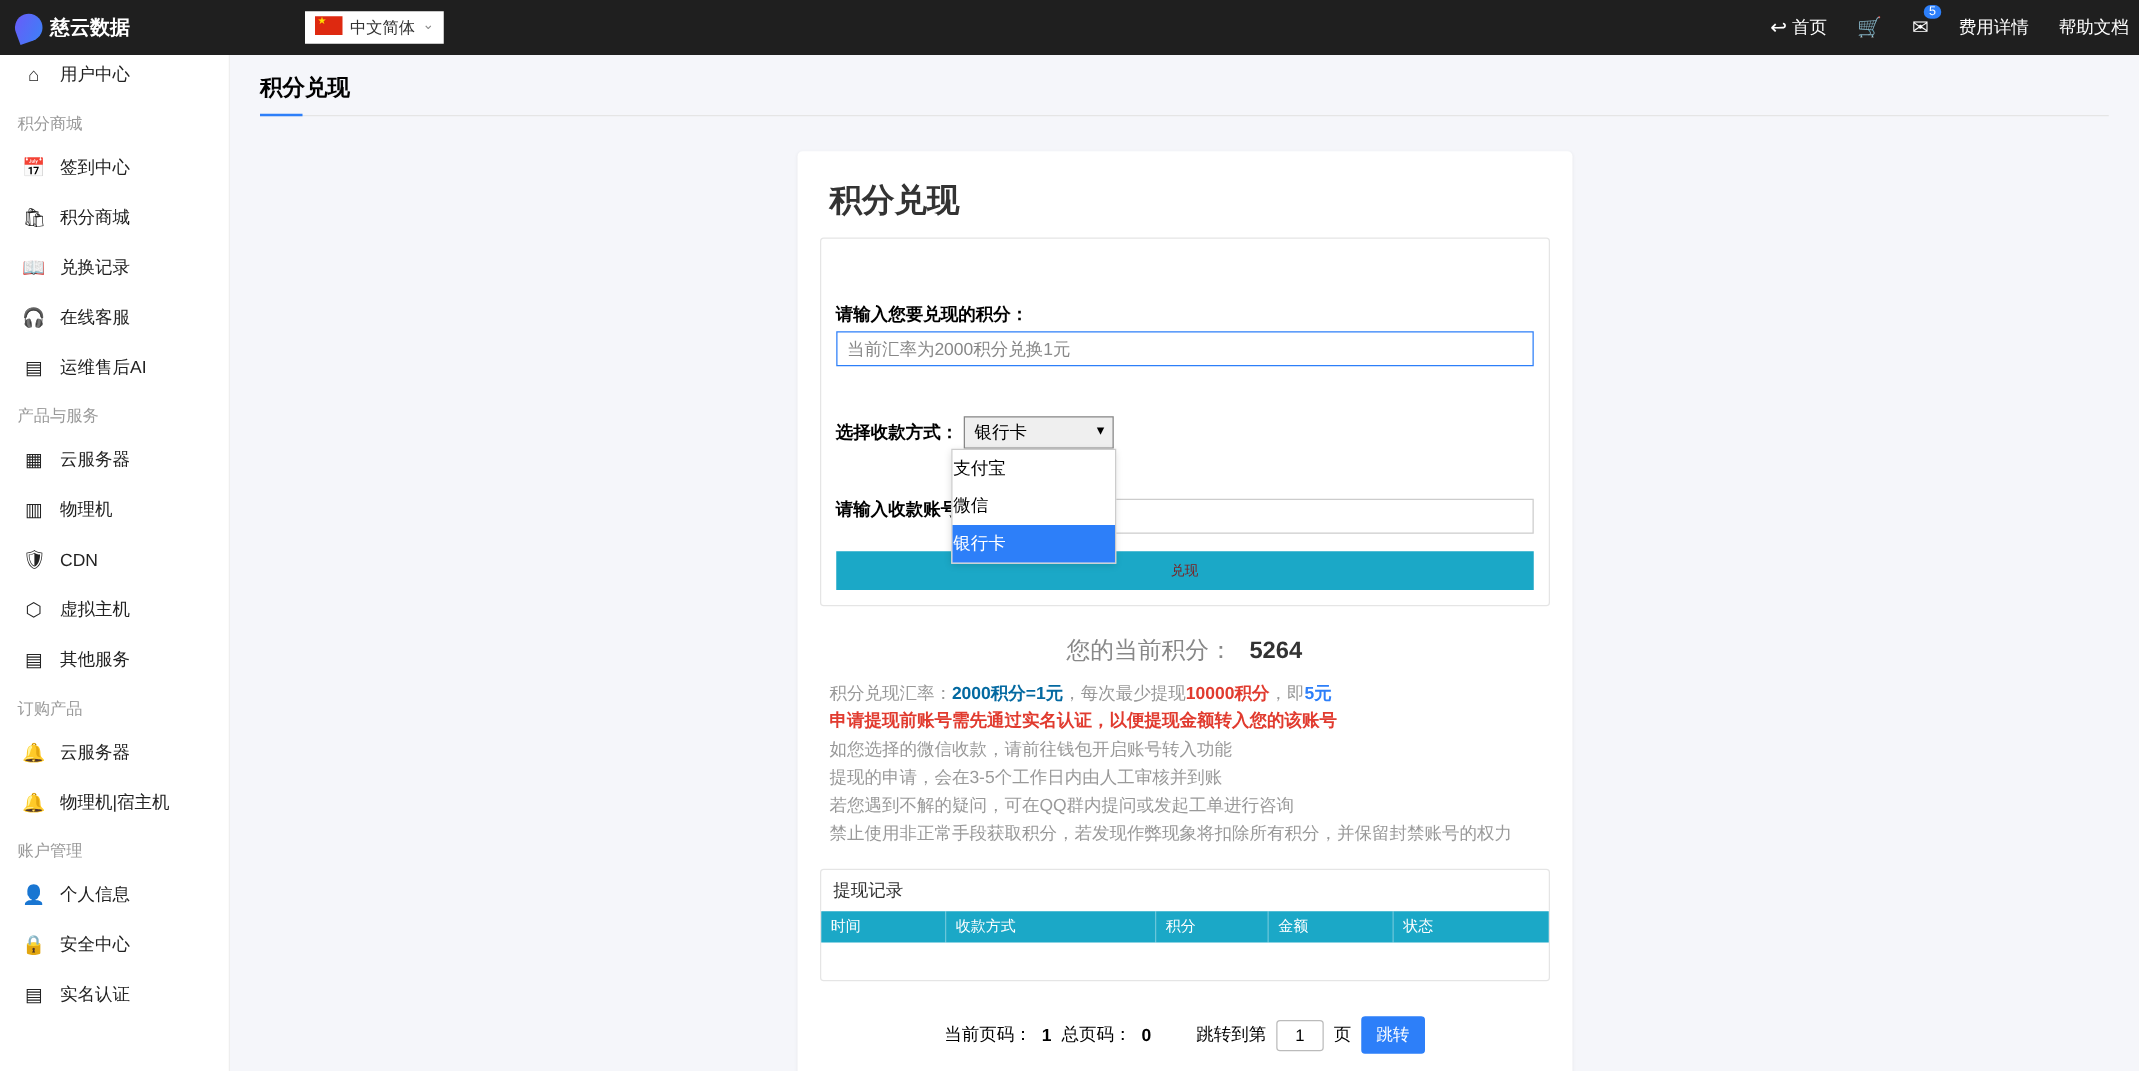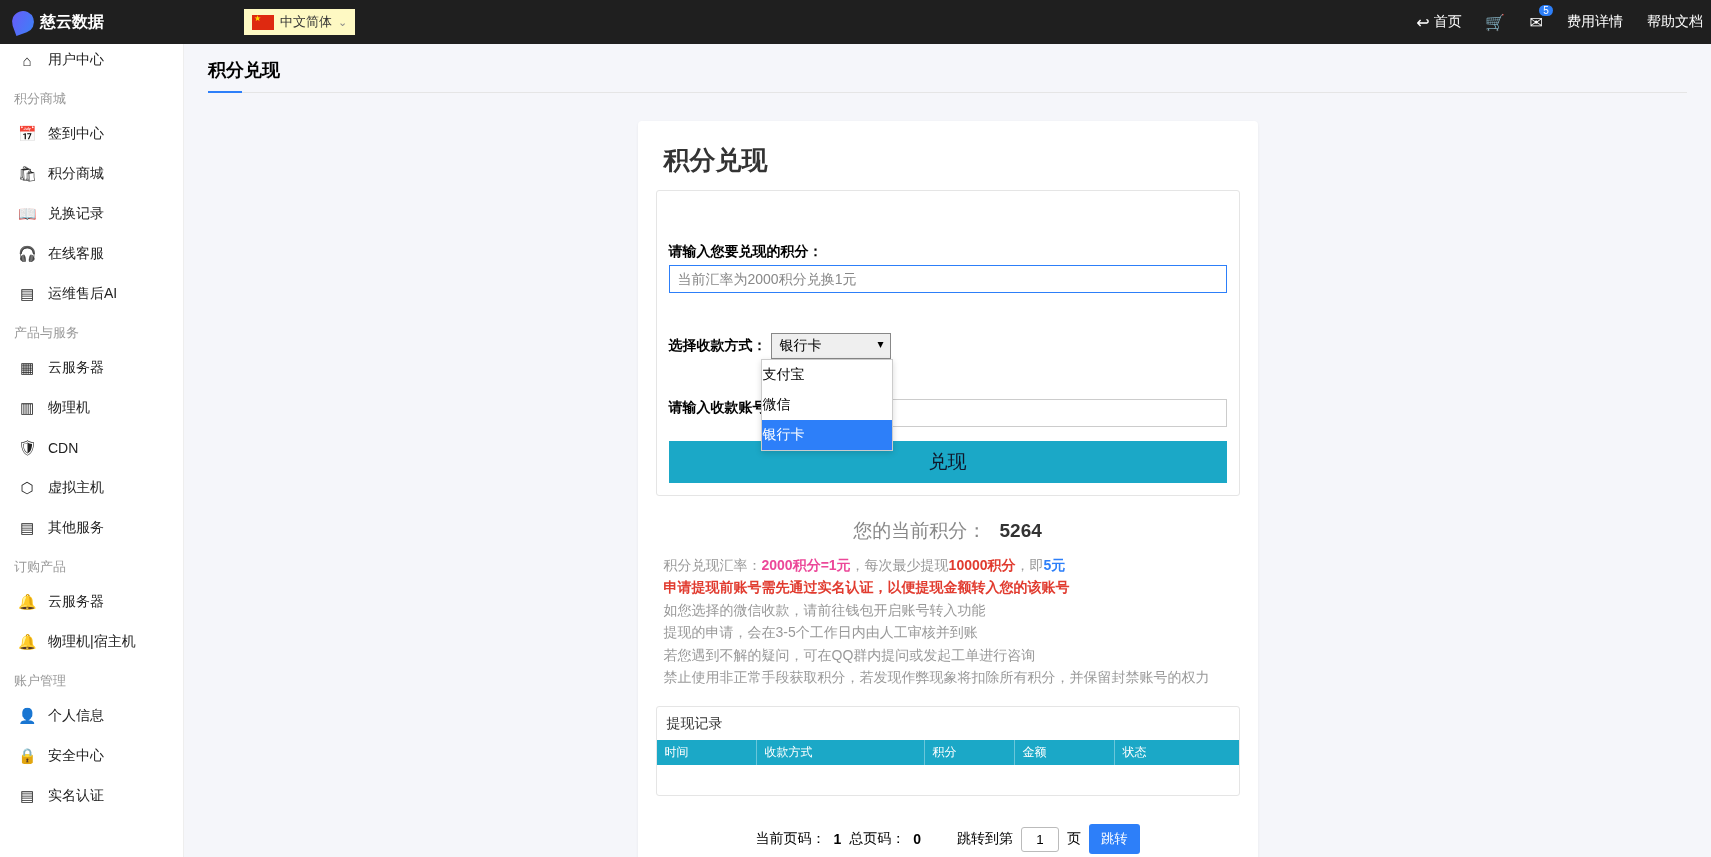--- a/index.html
+++ b/index.html
@@ -19,24 +19,24 @@
 }
 .logo { display: flex; align-items: center; gap: 6px; font-size: 16px; font-weight: bold; }
 .logo-icon {
   width: 22px; height: 22px;
   background: linear-gradient(135deg, #6a5af9, #3b82f6);
   border-radius: 50% 50% 50% 0;
   transform: rotate(-20deg);
 }
 .lang-select {
   margin-left: 140px;
-  background: #fef9c3;
+  background: #ffffff;
   padding: 4px 8px;
   display: flex;
-  align-items: center;
+  align-items: flex-start;
   gap: 6px;
   font-size: 13px;
   color: #333;
 }
 .flag-cn {
   width: 22px; height: 15px;
   background: #de2910;
   position: relative;
 }
 .flag-cn::before {
@@ -143,38 +143,38 @@
   background: #fff;
   border: 1px solid #ccc;
   box-shadow: 0 2px 6px rgba(0,0,0,0.15);
   z-index: 50;
 }
 .dropdown-item { padding: 6px 1px; cursor: pointer; }
 .dropdown-item.selected { background: #2d7ff9; color: #fff; }
 .submit-btn {
   width: 100%;
   background: #1ba8c7;
-  color: #0f172a;
+  color: #7f1d1d;
   border: none;
   padding: 8px 0;
-  font-size: 19px;
+  font-size: 11px;
   cursor: pointer;
   margin-top: 6px;
 }
 
 .balance-row {
   text-align: center;
   margin: 22px 0 10px;
   color: #888;
   font-size: 19px;
 }
 .balance-row b { color: #333; margin-left: 8px; }
 
 .info-lines { padding: 0 26px; font-size: 14px; line-height: 1.6; color: #999; }
-.info-lines .green { color: #ec4899; font-weight: bold; text-align: center; }
+.info-lines .green { color: #0369a1; font-weight: bold; text-align: center; }
 .info-lines .red { color: #e13b2f; font-weight: bold; }
 .info-lines .blue { color: #2d7ff9; font-weight: bold; }
 
 .records {
   margin: 18px 18px 0;
   border: 1px solid #e5e5e5;
   border-radius: 3px;
 }
 .records-title {
   font-weight: normal; padding: 8px 10px 6px; color: #333;

